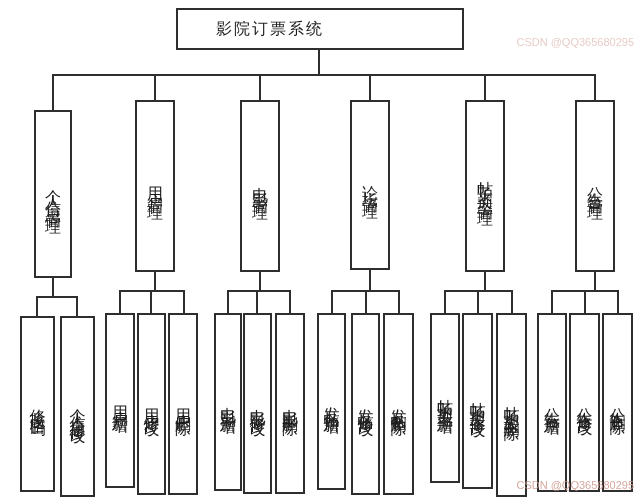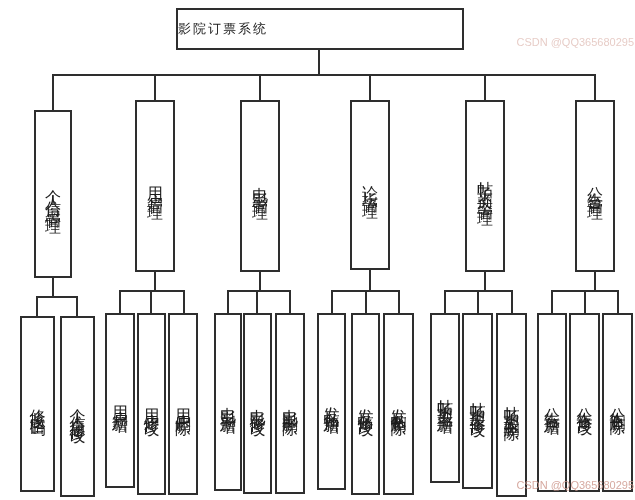--- a/index.html
+++ b/index.html
@@ -18,22 +18,23 @@
   .box {
     position: absolute;
     box-sizing: border-box;
     background: #ffffff;
     border: 2px solid var(--line, #2e2e2e);
     color: var(--text, #1c1c1c);
   }
   .root-box {
     display: flex;
     align-items: center;
-    font-size: 13px;
+    font-size: 16px;
     letter-spacing: 2px;
+    padding-left: 38px;
   }
   .vbox {
     display: flex;
     align-items: center;
     justify-content: center;
     writing-mode: vertical-rl;
     text-orientation: upright;
     font-size: 16px;
     line-height: 1;
   }

